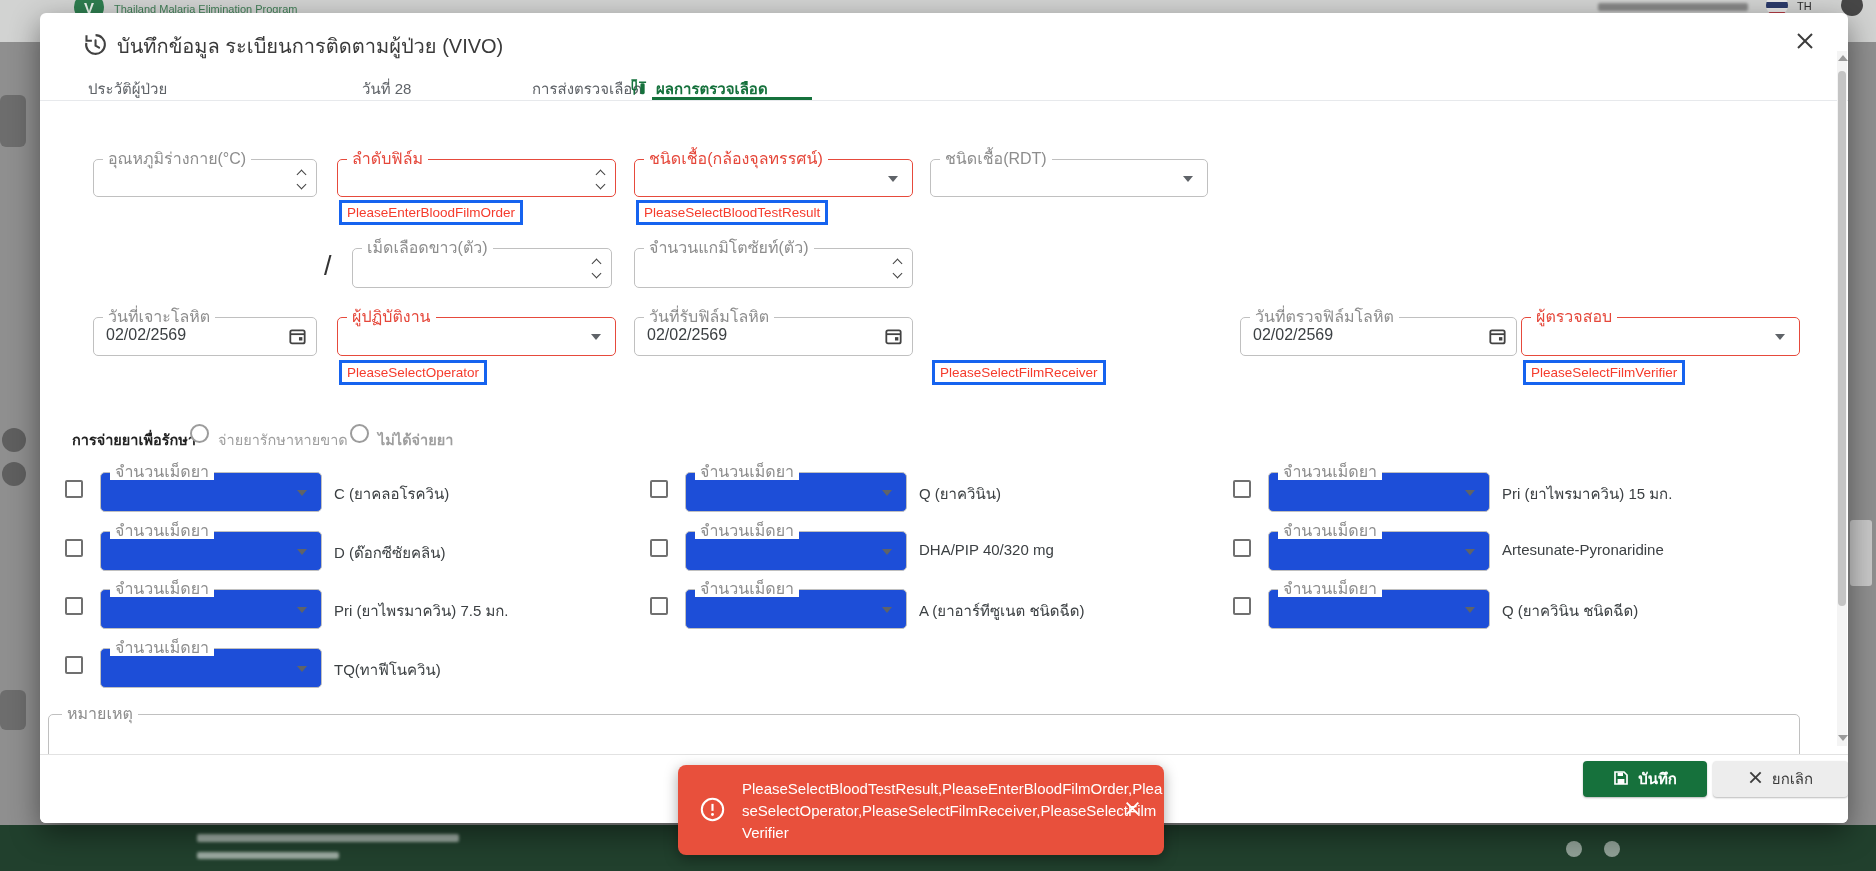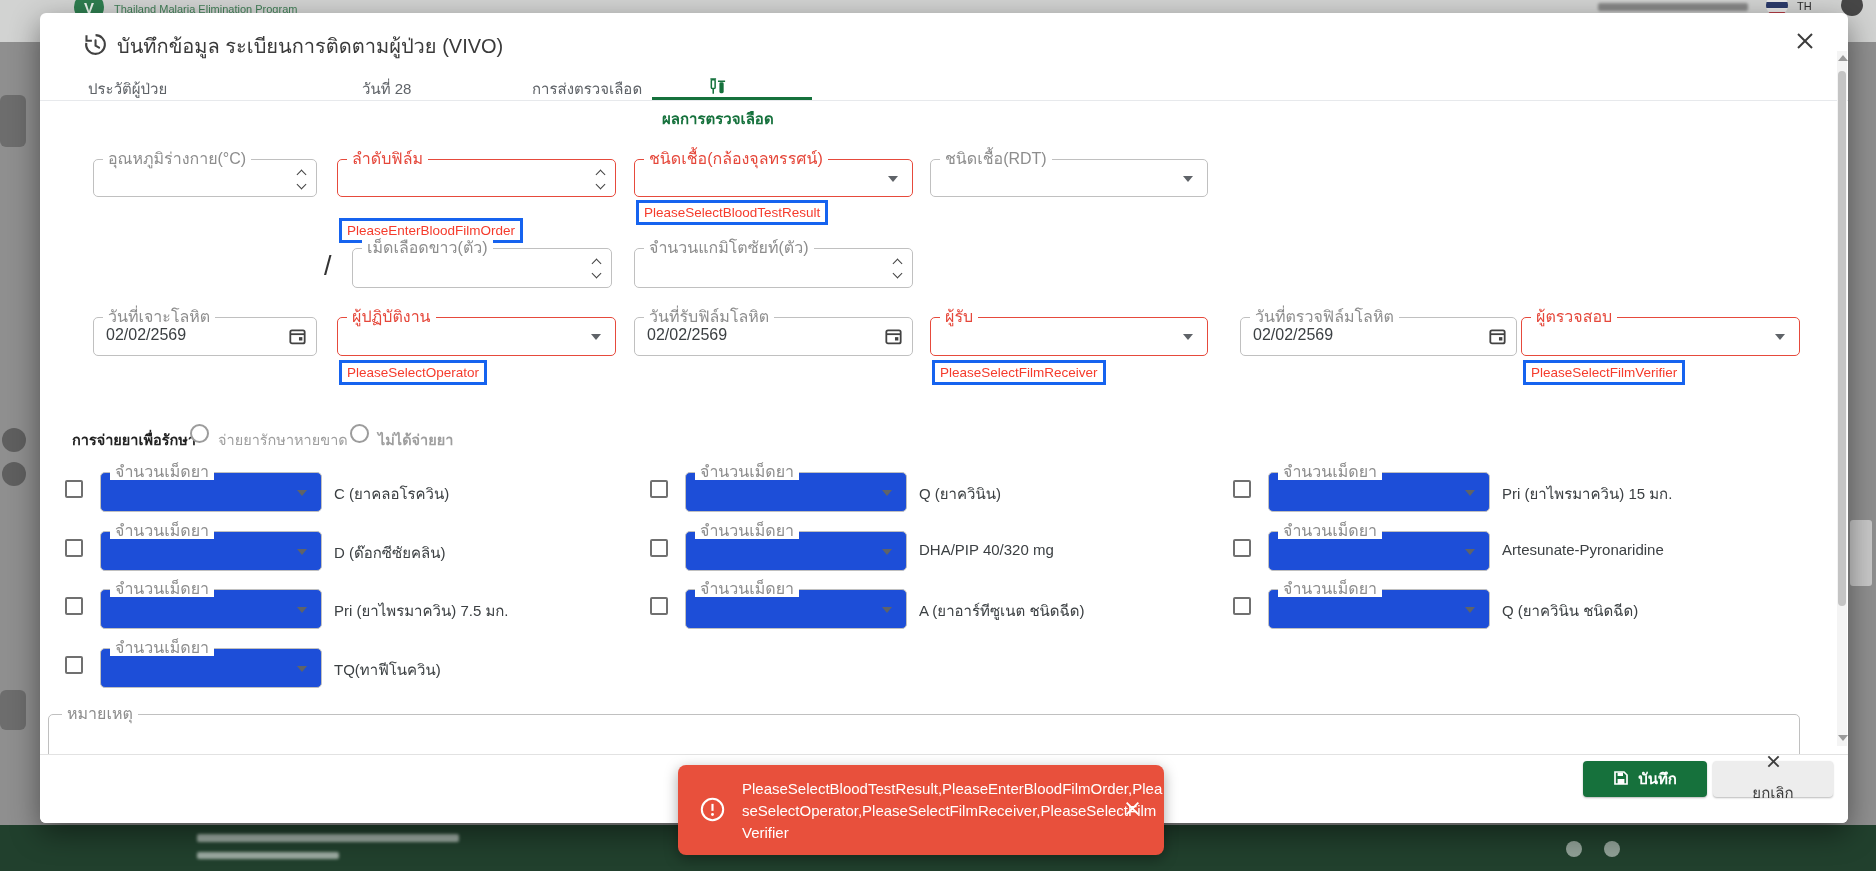--- a/index.html
+++ b/index.html
@@ -69,21 +69,21 @@
   .mlabel { position:absolute; left:269px; top:10px; font-size:15px; color:#3c4043; white-space:nowrap; }
 
   .note-field { position:absolute; left:8px; top:701px; width:1752px; height:46px;
                 border:1px solid #c0c0c0; border-radius:5px; background:#fff; }
 
   
   .modal-footer { position:absolute; left:0; top:741px; width:100%; height:75px; background:#fff; border-top:1px solid #e2e2e2; }
   .btn { position:absolute; top:6px; height:36px; border-radius:4px; display:flex; align-items:center;
          justify-content:center; gap:9px; font-size:15px; cursor:pointer; box-shadow:0 1px 2px rgba(0,0,0,.28); }
   .btn-save { left:1543px; width:124px; background:#16713c; color:#fff; font-weight:bold; }
-  .btn-cancel { left:1673px; width:120px; background:#ededed; color:#3c3c3c;flex-direction:column; }
+  .btn-cancel { left:1673px; width:135px; background:#ededed; color:#3c3c3c; }
 
   
   .sb-track { position:absolute; left:1797px; top:38px; width:10px; height:695px; background:#f4f4f4; }
   .sb-thumb { position:absolute; left:1798px; top:58px; width:8px; height:535px; background:#c4c4c4; border-radius:4px; }
   .sb-up, .sb-down { position:absolute; left:1798px; width:0; height:0;
                      border-left:5px solid transparent; border-right:5px solid transparent; }
   .sb-up { top:42px; border-bottom:6px solid #9a9a9a; }
   .sb-down { top:722px; border-top:6px solid #9a9a9a; }
 
   
@@ -133,21 +133,21 @@
     <span class="close-x">
       <svg width="24" height="24" viewBox="0 0 24 24">
           <line x1="5" y1="5" x2="19" y2="19" stroke="#3c3c3c" stroke-width="2"></line>
           <line x1="19" y1="5" x2="5" y2="19" stroke="#3c3c3c" stroke-width="2"></line>
         </svg>
     </span>
 
     <div class="tab" style="left:48px;">ประวัติผู้ป่วย</div>
     <div class="tab" style="left:322px;">วันที่ 28</div>
     <div class="tab" style="left:492px;">การส่งตรวจเลือด</div>
-    <div class="tab active" style="left:622px;flex-direction:column;">
+    <div class="tab active" style="left:589px;">
       <span>
         <svg width="19" height="19" viewBox="0 0 20 20">
             <line x1="2.5" y1="2" x2="8.5" y2="2" stroke="#15713c" stroke-width="1.6"></line>
             <rect x="3.5" y="3" width="4" height="9" rx="1" fill="none" stroke="#15713c" stroke-width="1.6"></rect>
             <line x1="5.5" y1="12" x2="5.5" y2="17.5" stroke="#15713c" stroke-width="1.6"></line>
             <line x1="10.5" y1="4.5" x2="18" y2="4.5" stroke="#15713c" stroke-width="1.6"></line>
             <rect x="12" y="5.5" width="4.5" height="11.5" rx="1.5" fill="#15713c"></rect>
           </svg>
       </span>
       <span>ผลการตรวจเลือด</span>
@@ -162,21 +162,21 @@
           <i class="chev down"></i>
         </span>
     </div>
     <div class="field red" style="left:297px;top:146px;width:279px;">
       <span class="flabel">ลำดับฟิล์ม</span>
       <span class="spin">
           <i class="chev up"></i>
           <i class="chev down"></i>
         </span>
     </div>
-    <div class="chip" style="left:299px;top:187px;margin-top:18px;">PleaseEnterBloodFilmOrder</div>
+    <div class="chip" style="left:299px;top:187px;">PleaseEnterBloodFilmOrder</div>
     <div class="field red" style="left:594px;top:146px;width:279px;">
       <span class="flabel">ชนิดเชื้อ(กล้องจุลทรรศน์)</span>
       <i class="arr"></i>
     </div>
     <div class="chip" style="left:596px;top:187px;">PleaseSelectBloodTestResult</div>
     <div class="field" style="left:890px;top:146px;width:278px;">
       <span class="flabel">ชนิดเชื้อ(RDT)</span>
       <i class="arr"></i>
     </div>
 
@@ -215,24 +215,20 @@
     <div class="field" style="left:594px;top:304px;width:279px;height:39px;">
       <span class="flabel">วันที่รับฟิล์มโลหิต</span>
       <span class="value">02/02/2569</span>
       <span class="cal">
         <svg width="19" height="19" viewBox="0 0 18 18">
             <rect x="2.2" y="3.2" width="13.6" height="12.4" rx="1.6" fill="none" stroke="#424242" stroke-width="1.7"></rect>
             <line x1="2.2" y1="6.8" x2="15.8" y2="6.8" stroke="#424242" stroke-width="1.7"></line>
             <rect x="10.4" y="9.6" width="3.2" height="3.2" fill="#424242"></rect>
           </svg>
       </span>
-    </div>
-    <div class="field red" style="left:890px;top:304px;width:278px;height:39px;">
-      <span class="flabel">ผู้รับ</span>
-      <i class="arr"></i>
     </div>
     <div class="chip" style="left:892px;top:347px;">PleaseSelectFilmReceiver</div>
     <div class="field" style="left:1188px;top:304px;width:277px;height:39px;margin-left:12px;">
       <span class="flabel">วันที่ตรวจฟิล์มโลหิต</span>
       <span class="value">02/02/2569</span>
       <span class="cal">
         <svg width="19" height="19" viewBox="0 0 18 18">
             <rect x="2.2" y="3.2" width="13.6" height="12.4" rx="1.6" fill="none" stroke="#424242" stroke-width="1.7"></rect>
             <line x1="2.2" y1="6.8" x2="15.8" y2="6.8" stroke="#424242" stroke-width="1.7"></line>
             <rect x="10.4" y="9.6" width="3.2" height="3.2" fill="#424242"></rect>

